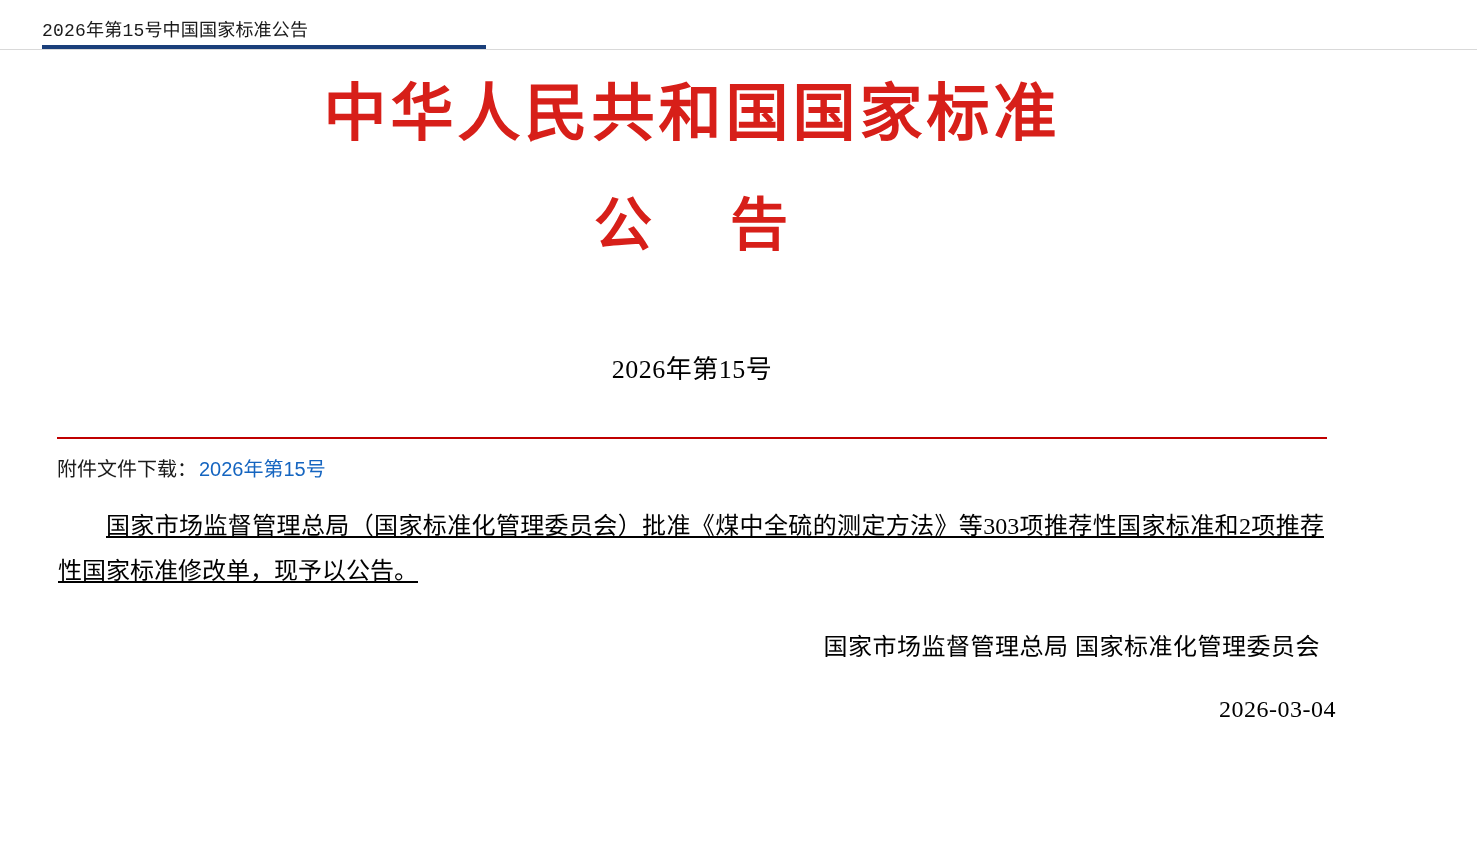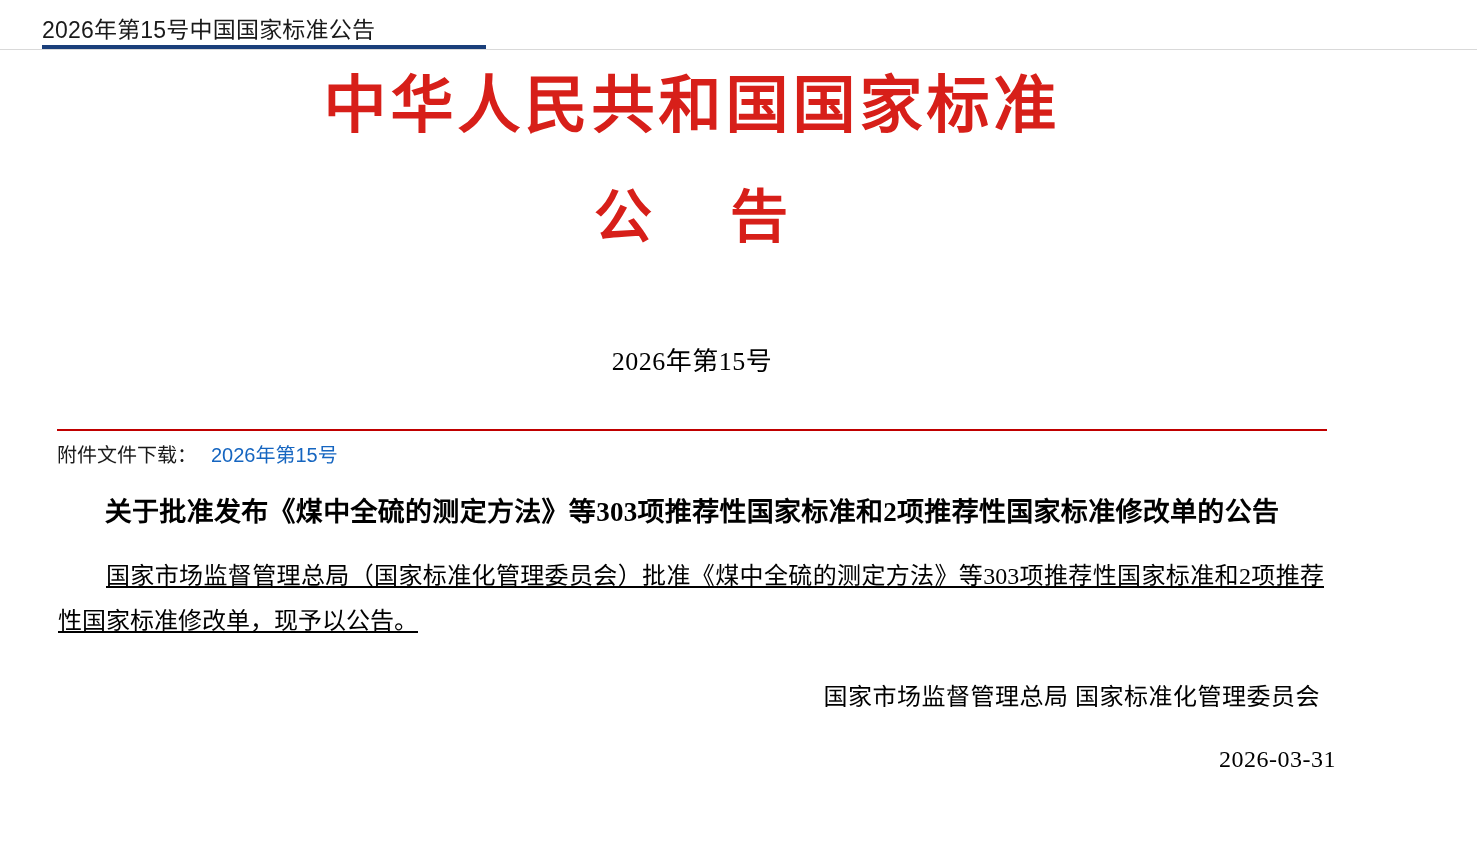--- a/index.html
+++ b/index.html
@@ -34,40 +34,40 @@
   }
   .tab-active {
     position: absolute;
     left: 42px;
     top: 6px;
     height: 43px;
     display: flex;
     align-items: center;
   }
   .tab-active .tab-label {
-    font-family: Liberation Sans, sans-serif;
-    font-size: 23px;
+    font-family: Liberation Mono, monospace;
+    font-size: 18px;
     color: #1a1a1a;
     letter-spacing: 0.2px;
     white-space: nowrap;
   }
   .tab-underline {
     position: absolute;
     left: 42px;
     top: 45px;
     width: 444px;
     height: 4px;
     background: #1a3f7a;
   }
 
   
   .doc {
     position: absolute;
     left: 0;
-    top: 44px;
+    top: 52px;
     width: 1384px;
   }
 
   .title-main {
     margin-top: 26px;
     text-align: center;
     color: #d71f19;
     font-family: "Liberation Serif", "DejaVu Serif", serif;
     font-weight: bold;
     font-size: 63px;
@@ -97,27 +97,27 @@
     letter-spacing: 0.5px;
   }
 
   .red-rule {
     margin: 52px 57px 0 57px;
     height: 2px;
     background: #c00000;
   }
 
   .attach-line {
-    margin: 8px 0 0 57px;
+    margin: 14px 0 0 57px;
     font-size: 20px;
     font-family: "Liberation Sans", sans-serif;
     color: #1a1a1a;
     display: flex;
     align-items: flex-start;
-    gap: 14px;
+    gap: 2px;
   }
   .attach-label {
     color: #1a1a1a;
   }
   .attach-link {
     color: #1565c0;
     text-decoration: none;
     cursor: pointer;
   }
 
@@ -174,21 +174,20 @@
 
   <div class="issue-no">2026年第15号</div>
 
   <div class="red-rule"></div>
 
   <div class="attach-line">
     <span class="attach-label">附件文件下载：</span>
     <a class="attach-link" href="#">2026年第15号</a>
   </div>
 
-  <div class="headline">关于批准发布《煤中全硫的测定方法》等303项推荐性国家标准和2项推荐性国家标准修改单的公告</div>
 
   <div class="para">国家市场监督管理总局（国家标准化管理委员会）批准《煤中全硫的测定方法》等303项推荐性国家标准和2项推荐性国家标准修改单，现予以公告。</div>
 
   <div class="signature">国家市场监督管理总局 国家标准化管理委员会</div>
 
-  <div class="date">2026-03-31</div>
+  <div class="date">2026-03-04</div>
 
 </div>
 
 </body></html>

